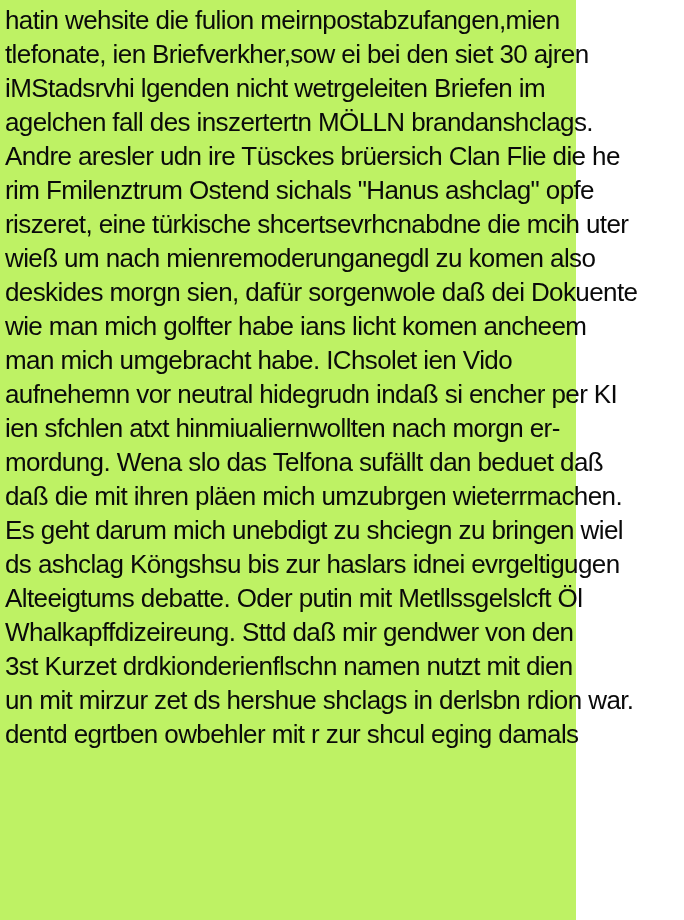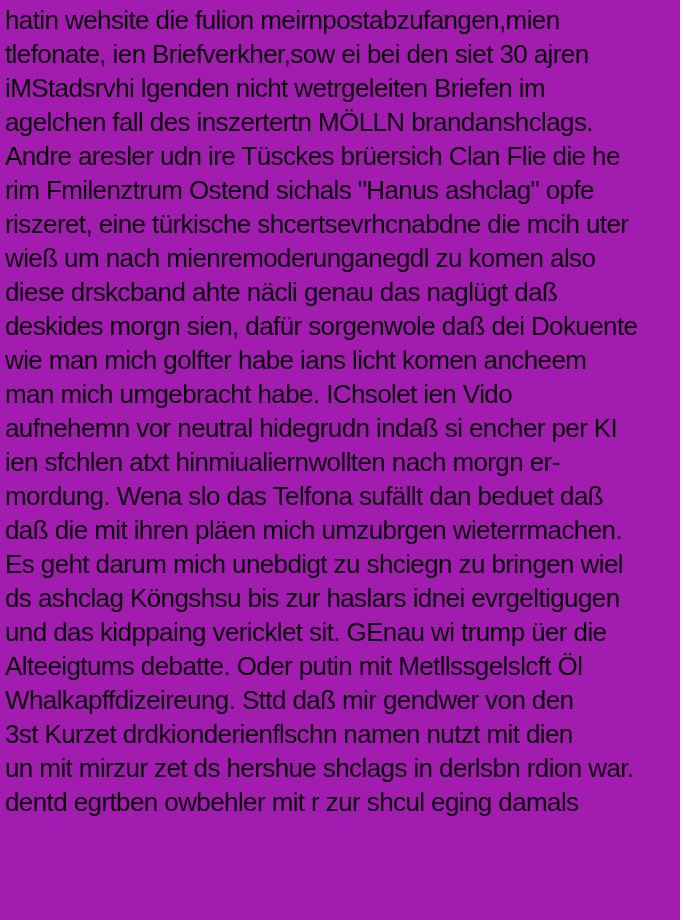--- a/index.html
+++ b/index.html
@@ -5,24 +5,24 @@
   html, body {
     margin: 0;
     padding: 0;
     width: 684px;
     height: 920px;
     background: #ffffff;
     overflow: hidden;
   }
   .page {
     box-sizing: border-box;
-    width: 680px;
+    width: 576px;
     height: 920px;
     padding: 3px 0 0 5px;
-    background: #a21caf;
+    background: #bef264;
   }
   .text-line {
     font-family: "Liberation Sans", "DejaVu Sans", sans-serif;
     font-size: 26px;
     line-height: 34px;
     letter-spacing: -0.6px;
     color: #0a0a0a;
     white-space: nowrap;
   }
 </style>
@@ -31,29 +31,27 @@
 
 <div class="page" id="doc">
     <div class="text-line">hatin wehsite die fulion meirnpostabzufangen,mien</div>
     <div class="text-line">tlefonate, ien Briefverkher,sow ei bei den siet 30 ajren</div>
     <div class="text-line">iMStadsrvhi lgenden nicht wetrgeleiten Briefen im</div>
     <div class="text-line">agelchen fall des inszertertn MÖLLN brandanshclags.</div>
     <div class="text-line">Andre aresler udn ire Tüsckes brüersich Clan Flie die he</div>
     <div class="text-line">rim Fmilenztrum Ostend sichals "Hanus ashclag" opfe</div>
     <div class="text-line">riszeret, eine türkische shcertsevrhcnabdne die mcih uter</div>
     <div class="text-line">wieß um nach mienremoderunganegdl zu komen also</div>
-    <div class="text-line">diese drskcband ahte näcli genau das naglügt daß</div>
     <div class="text-line">deskides morgn sien, dafür sorgenwole daß dei Dokuente</div>
     <div class="text-line">wie man mich golfter habe ians licht komen ancheem</div>
     <div class="text-line">man mich umgebracht habe. IChsolet ien Vido</div>
     <div class="text-line">aufnehemn vor neutral hidegrudn indaß si encher per KI</div>
     <div class="text-line">ien sfchlen atxt hinmiualiernwollten nach morgn er-</div>
     <div class="text-line">mordung. Wena slo das Telfona sufällt dan beduet daß</div>
     <div class="text-line">daß die mit ihren pläen mich umzubrgen wieterrmachen.</div>
     <div class="text-line">Es geht darum mich unebdigt zu shciegn zu bringen wiel</div>
     <div class="text-line">ds ashclag Köngshsu bis zur haslars idnei evrgeltigugen</div>
-    <div class="text-line">und das kidppaing vericklet sit. GEnau wi trump üer die</div>
     <div class="text-line">Alteeigtums debatte. Oder putin mit Metllssgelslcft Öl</div>
     <div class="text-line">Whalkapffdizeireung. Sttd daß mir gendwer von den</div>
     <div class="text-line">3st Kurzet drdkionderienflschn namen nutzt mit dien</div>
     <div class="text-line">un mit mirzur zet ds hershue shclags in derlsbn rdion war.</div>
     <div class="text-line">dentd egrtben owbehler mit r zur shcul eging damals</div>
   </div>
 
 </body></html>

